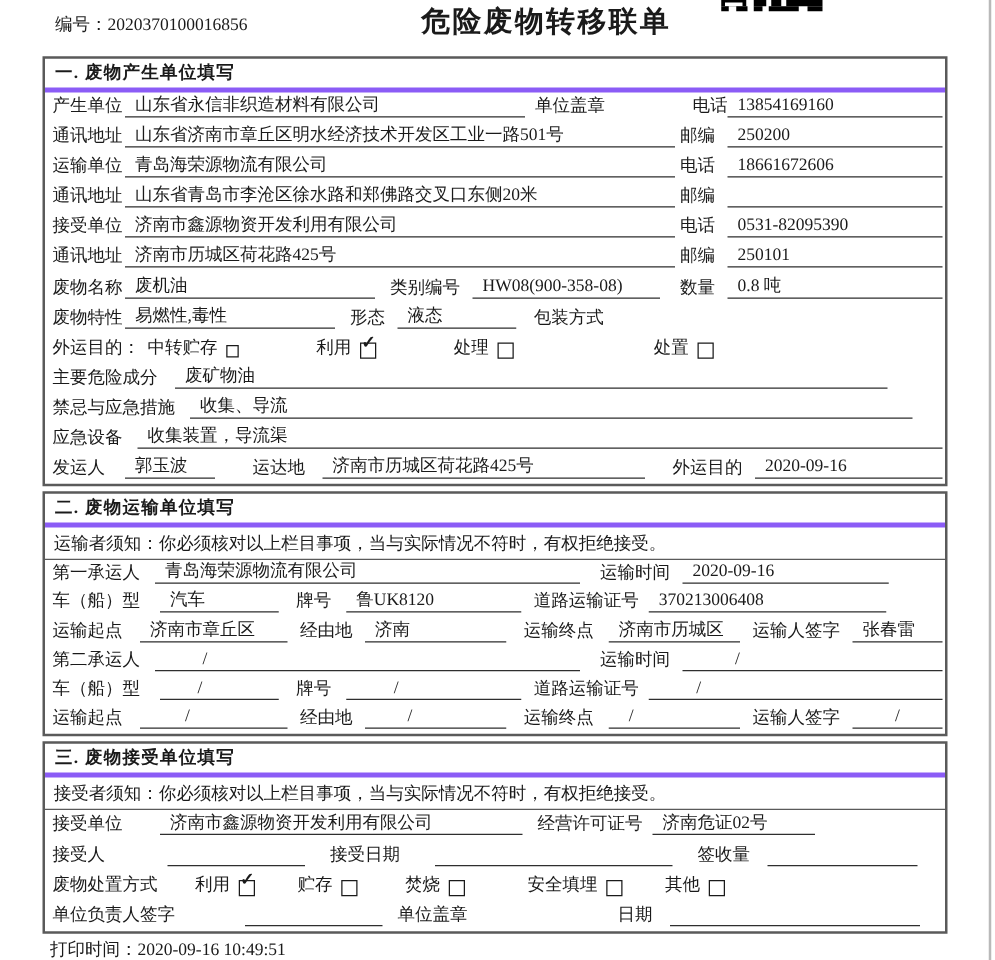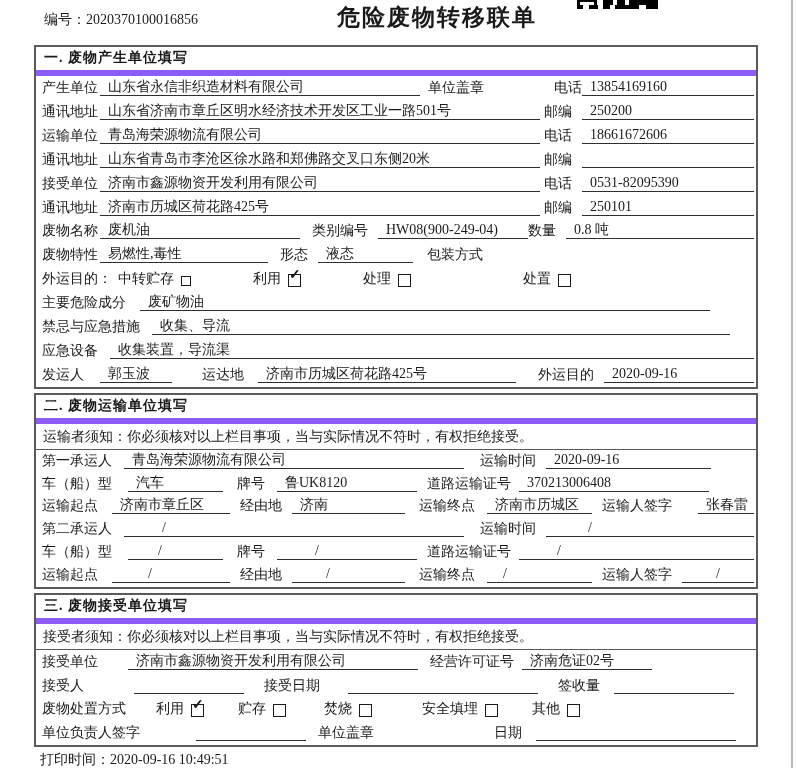--- a/index.html
+++ b/index.html
@@ -11,21 +11,21 @@
   .edge{position:absolute;top:0;left:791px;width:2px;height:768px;background:#b9b9b9;}
   .hdr-serial{position:absolute;left:44px;top:11px;white-space:nowrap;}
   .hdr-title{position:absolute;left:337px;top:2px;font-size:23px;font-weight:bold;letter-spacing:2px;white-space:nowrap;}
   .qr{position:absolute;left:577px;top:0;width:81px;height:10px;}
   .qr div{position:absolute;background:#000;}
   .box{
     position:absolute;left:34px;width:724px;box-sizing:border-box;
     border:2px solid #5a5a5a;display:flex;flex-direction:column;background:#fff;
   }
   .sec-title{
-    flex:0 0 auto;border-bottom:6px solid #8b5cf6;font-weight:bold;
+    flex:0 0 auto;border-bottom:4px solid #8b5cf6;font-weight:bold;
     padding:2px 8px 3px 8px;letter-spacing:1px;
   }
   .notice{flex:0 0 25px;border-bottom:1px solid #5a5a5a;display:flex;align-items:center;padding-left:7px;}
   .row{flex:1 1 0;display:flex;align-items:flex-end;padding:0 2px 4px 6px;}
   .lb{white-space:nowrap;line-height:17px;}
   .u{
     display:inline-block;border-bottom:1px solid #2e2e2e;line-height:17px;min-height:17px;
     white-space:nowrap;box-sizing:border-box;padding:0 2px 0 8px;overflow:visible;
   }
   .fill{flex:1 1 auto;}
@@ -105,22 +105,22 @@
       <span class="lb">通讯地址</span>
       <span class="u" style="width:440px;margin-left:2px;">济南市历城区荷花路425号</span>
       <span class="lb mla">邮编</span>
       <span class="u" style="width:172px;margin-left:10px;">250101</span>
     </div>
 
     <div class="row">
       <span class="lb">废物名称</span>
       <span class="u" style="width:200px;margin-left:2px;">废机油</span>
       <span class="lb" style="margin-left:12px;">类别编号</span>
-      <span class="u" style="width:150px;margin-left:10px;">HW08(900-249-04)</span>
-      <span class="lb" style="margin-left:0;">数量</span>
+      <span class="u" style="width:150px;margin-left:10px;">HW08(900-358-08)</span>
+      <span class="lb" style="margin-left:16px;">数量</span>
       <span class="u fill" style="margin-left:10px;">0.8 吨</span>
     </div>
 
     <div class="row">
       <span class="lb">废物特性</span>
       <span class="u" style="width:168px;margin-left:2px;">易燃性,毒性</span>
       <span class="lb" style="margin-left:12px;">形态</span>
       <span class="u" style="width:95px;margin-left:10px;">液态</span>
       <span class="lb" style="margin-left:14px;">包装方式</span>
     </div>
@@ -199,21 +199,21 @@
     </div>
 
     <div class="row">
       <span class="lb">运输起点</span>
       <span class="u" style="width:118px;margin-left:14px;">济南市章丘区</span>
       <span class="lb" style="margin-left:10px;">经由地</span>
       <span class="u" style="width:113px;margin-left:10px;">济南</span>
       <span class="lb" style="margin-left:14px;">运输终点</span>
       <span class="u" style="width:105px;margin-left:12px;">济南市历城区</span>
       <span class="lb" style="margin-left:10px;">运输人签字</span>
-      <span class="u fill" style="margin-left:26px;">张春雷</span>
+      <span class="u fill" style="margin-left:10px;">张春雷</span>
     </div>
 
     <div class="row">
       <span class="lb">第二承运人</span>
       <span class="u" style="width:340px;margin-left:12px;padding-left:38px;">/</span>
       <span class="lb" style="margin-left:16px;">运输时间</span>
       <span class="u fill" style="margin-left:10px;padding-left:42px;">/</span>
     </div>
 
     <div class="row">

